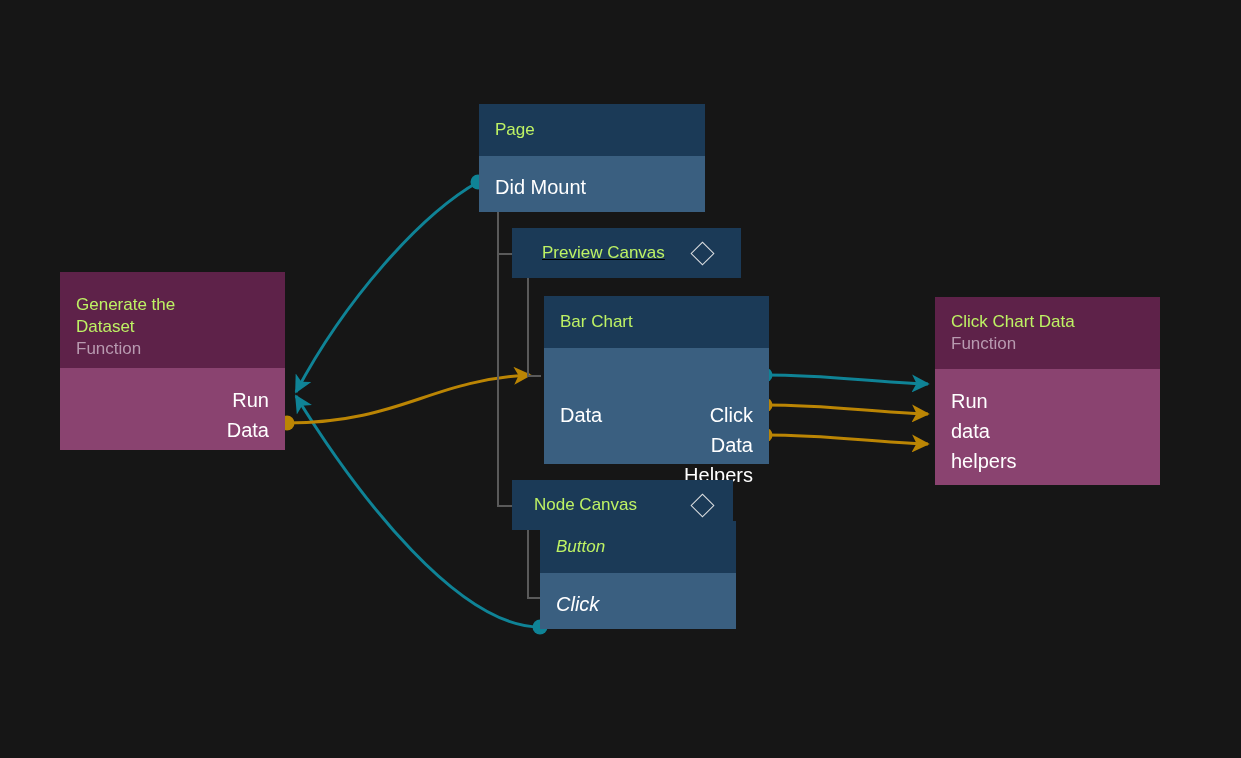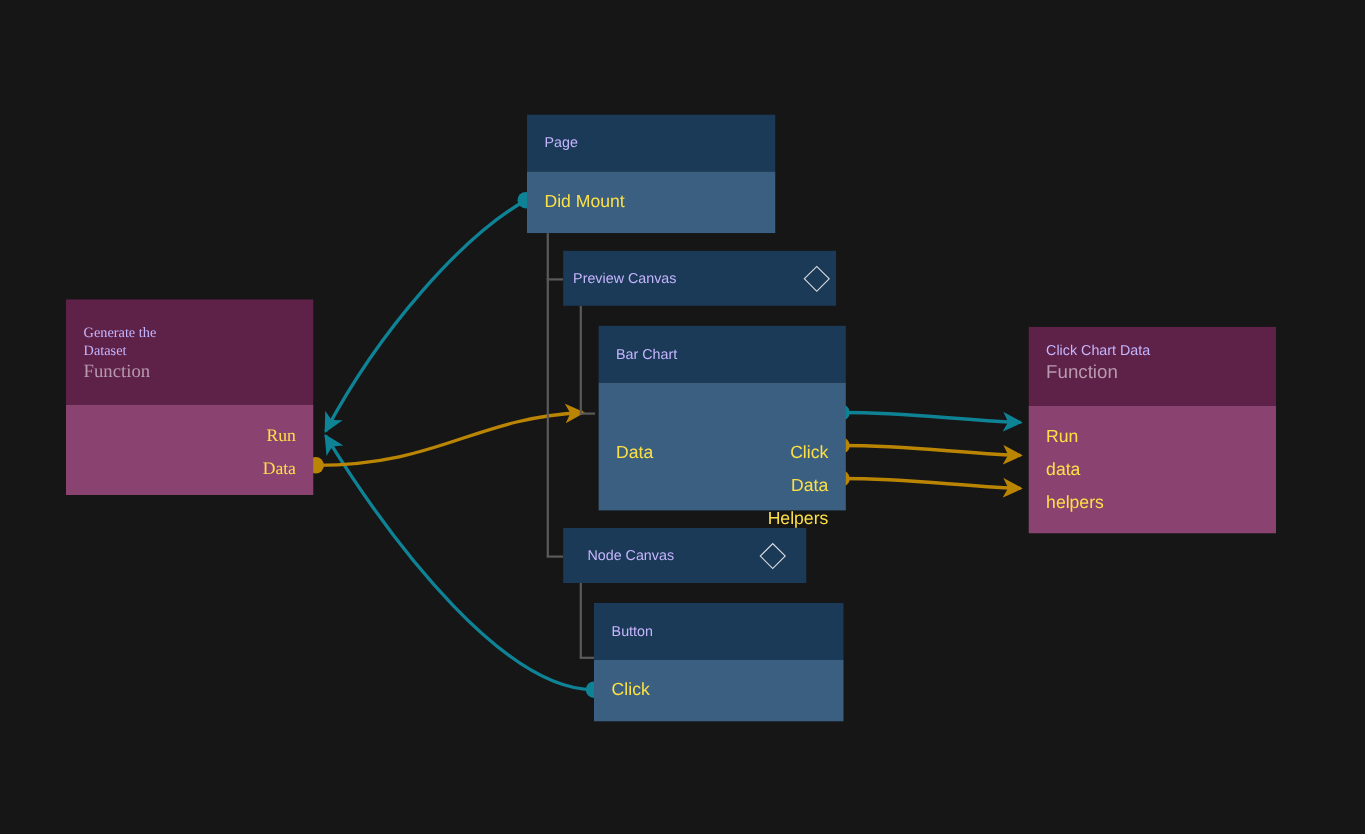--- a/index.html
+++ b/index.html
@@ -28,39 +28,39 @@
     overflow: hidden;
   }
   .node-header {
     box-sizing: border-box;
     width: 100%;
     display: flex;
     align-items: center;
     justify-content: space-between;
   }
   .node-title {
-    color: #c4b5fd;
-    font-size: 13px;
+    color: #bef264;
+    font-size: 17px;
     line-height: 1.28;
     white-space: pre-line;
   }
   .node-subtitle {
     color: #b89ab0;
     font-size: 17px;
     line-height: 1.28;
   }
   .node-body {
     box-sizing: border-box;
     width: 100%;
   }
   .port-row {
     display: flex;
-    align-items: center;
-    color: #fde047;
-    font-size: 16px;
+    align-items: flex-end;
+    color: #ffffff;
+    font-size: 20px;
     height: 30px;
   }
   .port-row.out { justify-content: flex-end; }
   .port-row.in  { justify-content: flex-start; }
 
   
   .fn .node-header { background: #5e2249; }
   .fn .node-body   { background: #8a4370; }
   .comp .node-header { background: #1b3a57; }
   .comp .node-body   { background: #3a5f80; }
@@ -113,21 +113,21 @@
   <div class="tree-line" style="left:497px; top:212px; width:1.6px; height:294px;"></div>
   <div class="tree-line" style="left:497px; top:253px; width:15px; height:1.6px;"></div>
   <div class="tree-line" style="left:497px; top:505px; width:15px; height:1.6px;"></div>
 
   <div class="tree-line" style="left:527px; top:278px; width:1.6px; height:97px;"></div>
   <div class="tree-line" style="left:527px; top:375px; width:14px; height:1.6px;"></div>
 
   <div class="tree-line" style="left:527px; top:530px; width:1.6px; height:68px;"></div>
   <div class="tree-line" style="left:527px; top:597px; width:14px; height:1.6px;"></div>
 
-  <div class="node fn" style="left:60px; top:272px; width:225px; height:178px;font-family:Liberation Serif, serif;">
+  <div class="node fn" style="left:60px; top:272px; width:225px; height:178px;">
     <div class="node-header" style="height:96px; padding:22px 16px 0 16px; align-items:flex-start; flex-direction:column; justify-content:flex-start;">
       <div class="node-title">Generate the
 Dataset</div>
       <div class="node-subtitle">Function</div>
     </div>
     <div class="node-body" style="height:82px; padding:14px 16px 0 16px;">
       <div class="port-row out">
         <span>Run</span>
       </div>
       <div class="port-row out">
@@ -140,21 +140,21 @@
     <div class="node-header" style="height:52px; padding:0 16px;">
       <div class="node-title">Page</div>
     </div>
     <div class="node-body" style="height:56px; padding:0 16px; display:flex; align-items:center;">
       <div class="port-row in">
         <span>Did Mount</span>
       </div>
     </div>
   </div>
 
-  <div class="node leaf" style="left:512px; top:228px; width:248px; height:50px; display:flex; align-items:center; justify-content:space-between; padding:0 9px;">
+  <div class="node leaf" style="left:512px; top:228px; width:229px; height:50px; display:flex; align-items:center; justify-content:space-between; padding:0 30px;text-decoration:underline;">
     <div class="node-title">Preview Canvas</div>
     <div class="diamond"></div>
   </div>
 
   <div class="node comp" style="left:544px; top:296px; width:225px; height:196px;">
     <div class="node-header" style="height:52px; padding:0 16px;">
       <div class="node-title">Bar Chart</div>
     </div>
     <div class="node-body" style="height:116px; padding:0 16px; position:relative;">
       <div class="port-row in" style="position:absolute; left:16px; top:64px; transform:translateY(-50%);">
@@ -170,21 +170,21 @@
         <span>Helpers</span>
       </div>
     </div>
   </div>
 
   <div class="node leaf" style="left:512px; top:480px; width:221px; height:50px; display:flex; align-items:center; justify-content:space-between; padding:0 22px;">
     <div class="node-title">Node Canvas</div>
     <div class="diamond"></div>
   </div>
 
-  <div class="node comp" style="left:540px; top:548px; width:227px; height:108px;">
+  <div class="node comp" style="left:540px; top:521px; width:196px; height:108px;font-style:italic;">
     <div class="node-header" style="height:52px; padding:0 16px;">
       <div class="node-title">Button</div>
     </div>
     <div class="node-body" style="height:56px; padding:0 16px; display:flex; align-items:center;">
       <div class="port-row in">
         <span>Click</span>
       </div>
     </div>
   </div>
 

